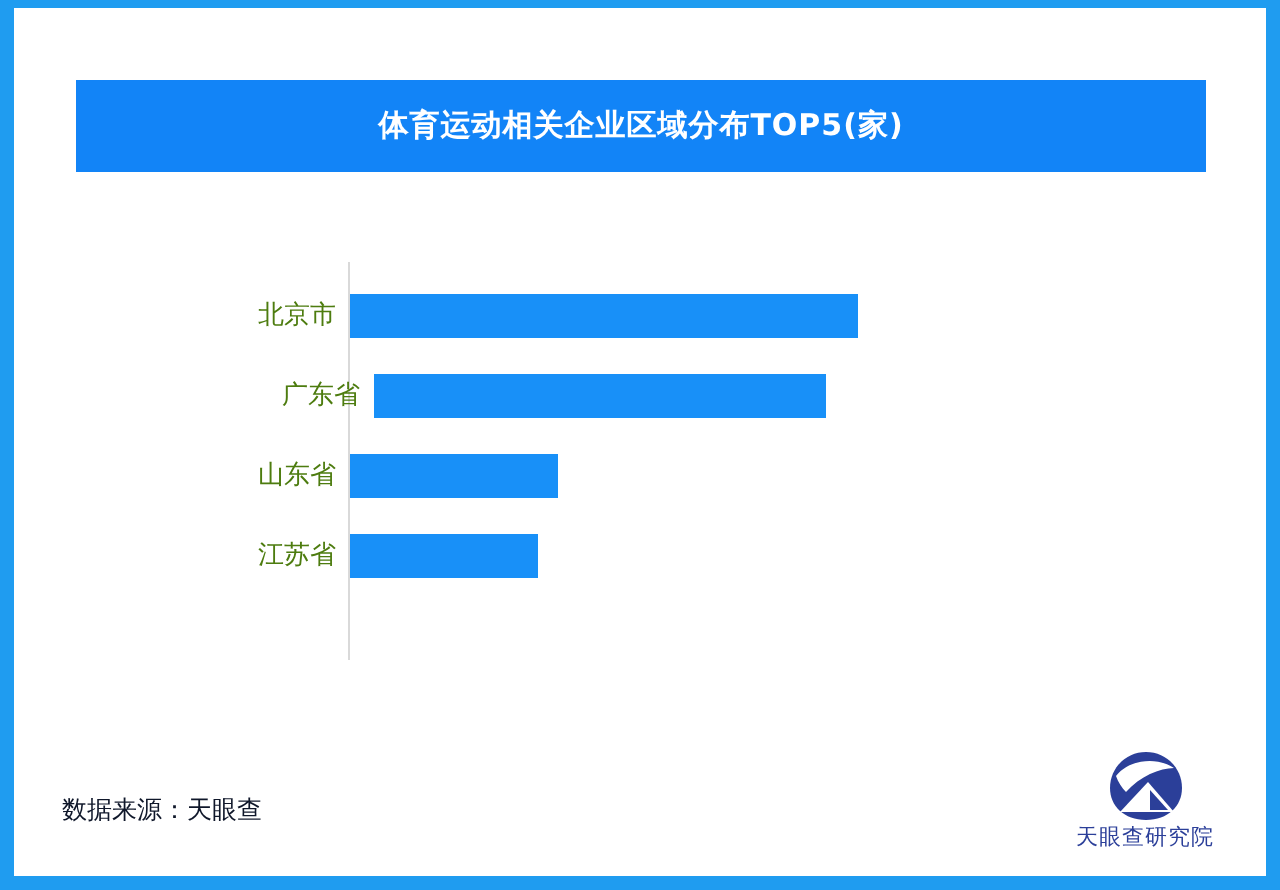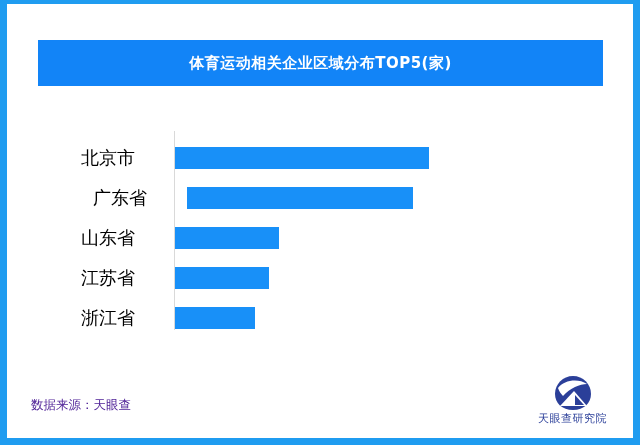--- a/index.html
+++ b/index.html
@@ -82,23 +82,23 @@
     position: absolute;
     left: 0;
     height: 40px;
   }
   .bar-label {
     position: absolute;
     right: 0;
     top: 50%;
     transform: translateY(-50%);
     width: 120px;
-    text-align: center;
-    font-size: 18px;
-    color: #000000;
+    text-align: right;
+    font-size: 13px;
+    color: #4d7c0f;
     line-height: 1;
     white-space: nowrap;
   }
   .bar-label-wrap {
     position: absolute;
     left: 35px;
     width: 126px;
     top: 0;
     height: 40px;
   }
@@ -109,21 +109,21 @@
     height: 22px;
     background: #1890F8;
   }
 
   
   .source-text {
     position: absolute;
     left: 24px;
     top: 395px;
     font-size: 12.5px;
-    color: #4c1d95;
+    color: #0f172a;
     line-height: 1;
     white-space: nowrap;
   }
   .logo {
     position: absolute;
     left: 518px;
     top: 371px;
     width: 95px;
     height: 55px;
   }
@@ -182,26 +182,20 @@
         <div class="bar" style="width:104px;"></div>
       </div>
 
       <div class="bar-row" style="top:254px;left:0;width:626px;">
         <div class="bar-label-wrap">
           <div class="bar-label">江苏省</div>
         </div>
         <div class="bar" style="width:94px;"></div>
       </div>
 
-      <div class="bar-row" style="top:294px;left:0;width:626px;">
-        <div class="bar-label-wrap">
-          <div class="bar-label">浙江省</div>
-        </div>
-        <div class="bar" style="width:80px;"></div>
-      </div>
     </div>
 
     <div class="source-text">数据来源：天眼查</div>
 
     <div class="logo">
       <div class="logo-mark">
         <svg viewBox="0 0 38 36" width="38" height="36" xmlns="http://www.w3.org/2000/svg">
           <path d="M19 1 C29 1 37 9 37 19 C37 28 30 35 19 35 C8 35 1 28 1 19 C1 9 9 1 19 1 Z" fill="#2B3F99"></path>
           <path d="M4 13 C10 5 24 3 33 9 C26 9 16 13 9 21 C7 19 5 16 4 13 Z" fill="#ffffff"></path>
           <path d="M6 31 L20 16 L33 31 Z" fill="#ffffff"></path>

